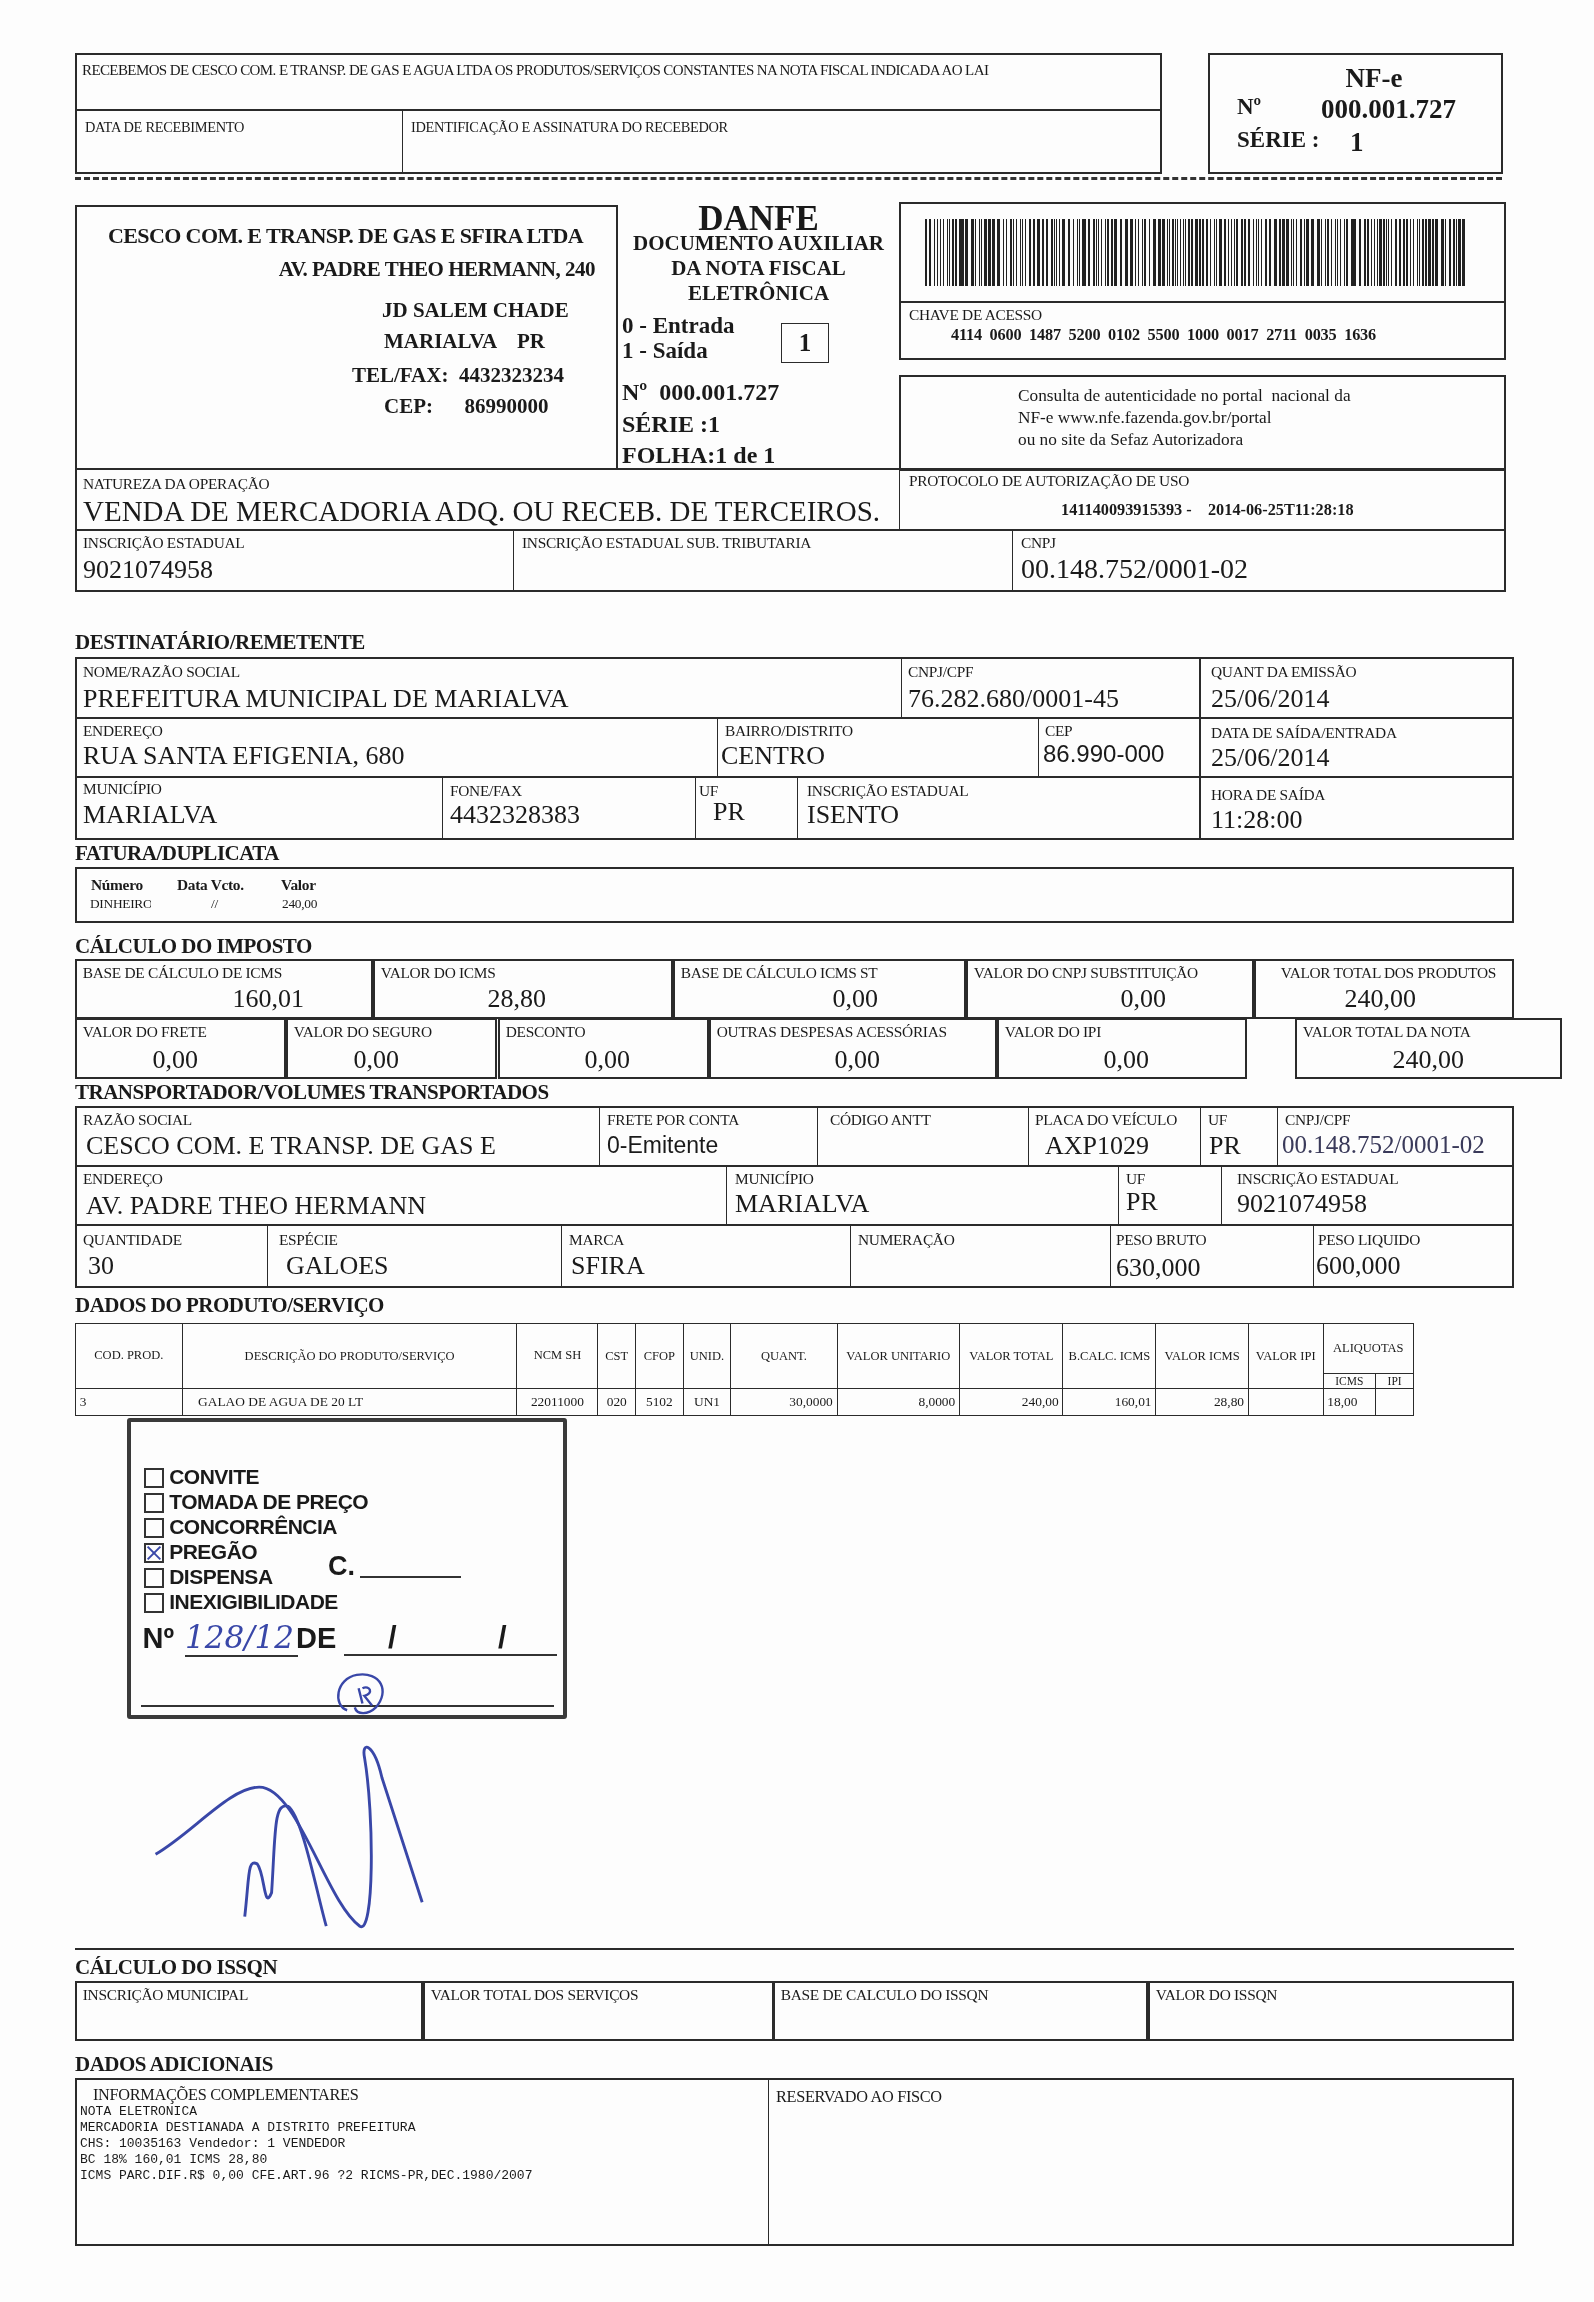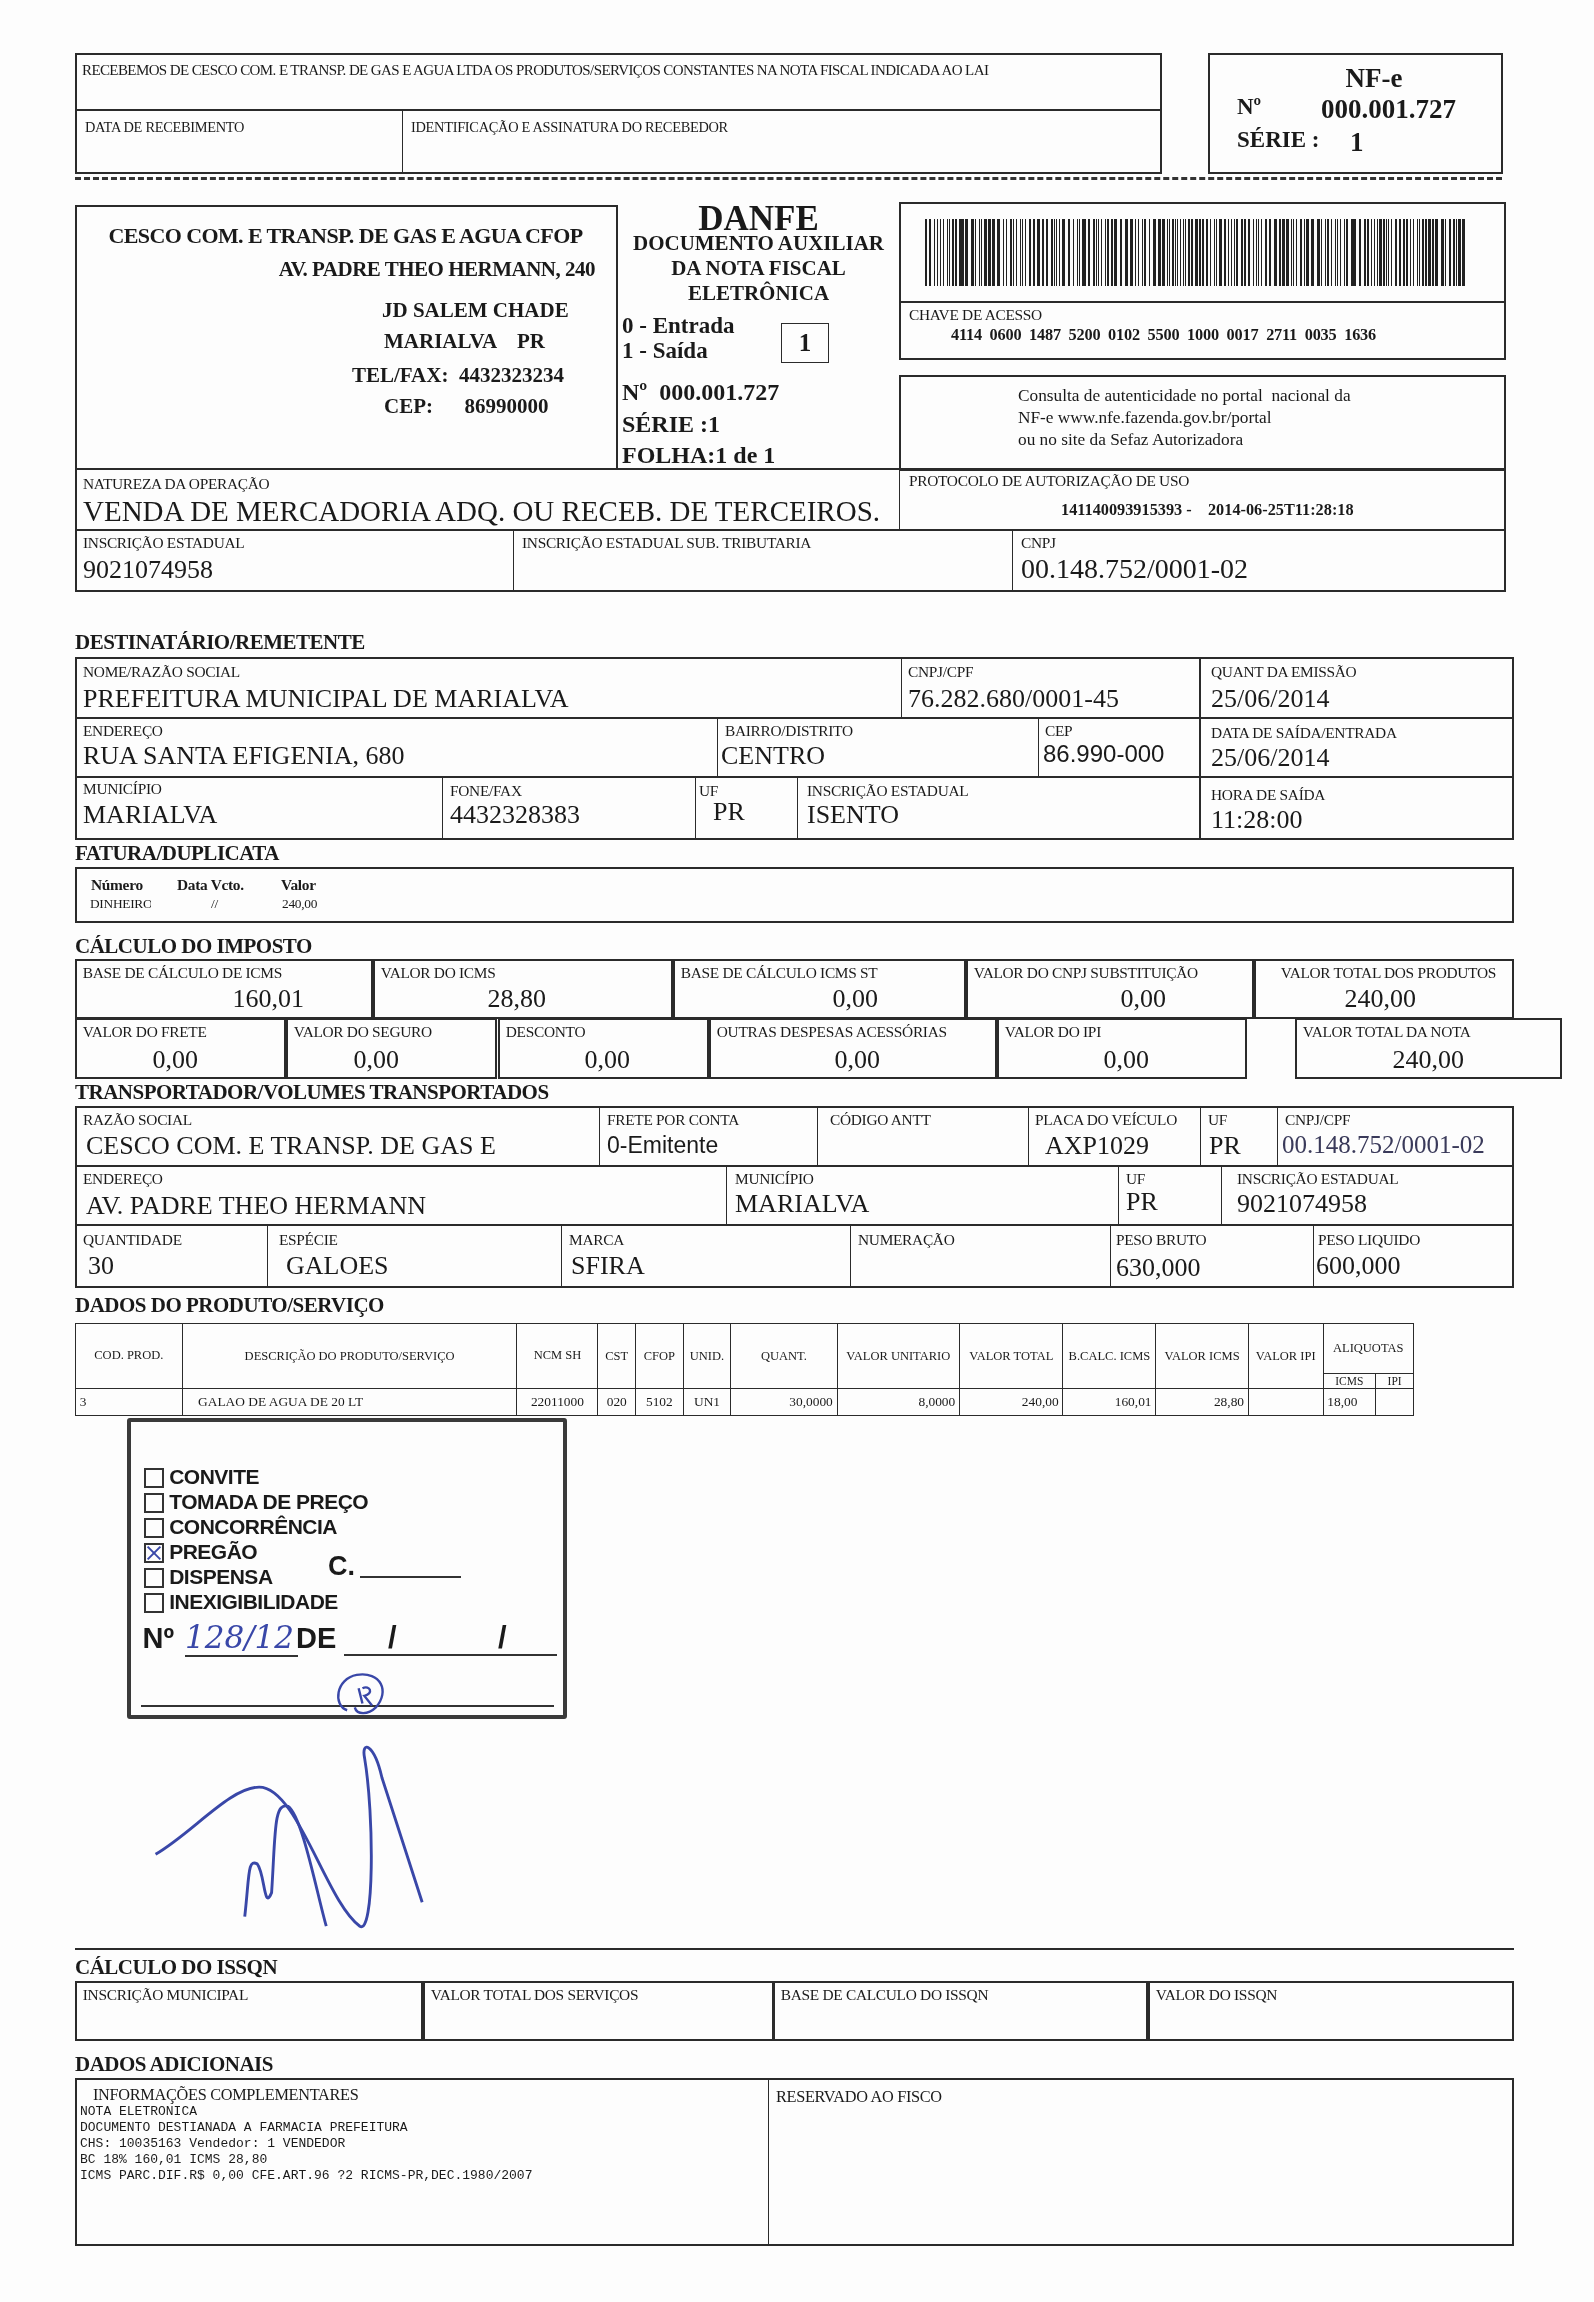--- a/index.html
+++ b/index.html
@@ -39,21 +39,21 @@
 <div class="box" style="left:1208px;top:53px;width:295px;height:121px"></div>
 <div class="abs b c" style="left:1326px;top:63px;width:96px;font-size:27px">NF-e</div>
 <div class="abs b" style="left:1237px;top:94px;font-size:23px">Nº</div>
 <div class="abs b" style="left:1321px;top:94px;font-size:27px">000.001.727</div>
 <div class="abs b" style="left:1237px;top:127px;font-size:23px">SÉRIE :</div>
 <div class="abs b" style="left:1350px;top:127px;font-size:27px">1</div>
 
 <div class="dash"></div>
 
 <div class="box" style="left:75px;top:205px;width:543px;height:265px"></div>
-<div class="abs b c" style="left:86px;top:223px;width:519px;font-size:22px;letter-spacing:-0.6px">CESCO COM. E TRANSP. DE GAS E AGUA CFOP</div>
+<div class="abs b c" style="left:86px;top:223px;width:519px;font-size:22px;letter-spacing:-0.6px">CESCO COM. E TRANSP. DE GAS E SFIRA LTDA</div>
 <div class="abs b r" style="left:192px;top:257px;width:403px;font-size:21px;letter-spacing:-0.5px">AV. PADRE THEO HERMANN, 240</div>
 <div class="abs b" style="left:382px;top:298px;font-size:21px">JD SALEM CHADE</div>
 <div class="abs b" style="left:384px;top:329px;font-size:21px;white-space:pre">MARIALVA    PR</div>
 <div class="abs b" style="left:352px;top:363px;font-size:21px;white-space:pre">TEL/FAX:  4432323234</div>
 <div class="abs b" style="left:384px;top:394px;font-size:21px;white-space:pre">CEP:      86990000</div>
 
 <div class="abs" style="left:618px;top:205px;width:281px;height:265px"></div>
 <div class="abs b c" style="left:618px;top:200px;width:281px;font-size:35px;line-height:37px">DANFE</div>
 <div class="abs b c" style="left:618px;top:231px;width:281px;font-size:21px">DOCUMENTO AUXILIAR</div>
 <div class="abs b c" style="left:618px;top:256px;width:281px;font-size:21px">DA NOTA FISCAL</div>
@@ -485,19 +485,19 @@
       <div class="val" style="left: 7.7px; top: 25px;"></div>
     </div>
   </div>
 
 <div class="sec" style="left:75px;top:2052px">DADOS ADICIONAIS</div>
 <div class="box" style="left:75px;top:2078px;width:1439px;height:168px"></div>
 <div class="abs" style="left:768px;top:2078px;height:168px;border-left:1.9px solid #2b2b2b"></div>
 <div class="lbl" style="left:93px;top:2085px;font-size:16.3px">INFORMAÇÕES COMPLEMENTARES</div>
 <div class="abs mono" id="info-lines" style="left:80px;top:2104px;font-size:13px;line-height:16px">
     <div style="white-space: pre;">NOTA ELETRONICA</div>
-    <div style="white-space: pre;">DOCUMENTO DESTIANADA A FARMACIA PREFEITURA</div>
+    <div style="white-space: pre;">MERCADORIA DESTIANADA A DISTRITO PREFEITURA</div>
     <div style="white-space: pre;">CHS: 10035163 Vendedor: 1 VENDEDOR</div>
     <div style="white-space: pre;">BC 18% 160,01 ICMS 28,80</div>
     <div style="white-space: pre;">ICMS PARC.DIF.R$ 0,00 CFE.ART.96 ?2 RICMS-PR,DEC.1980/2007</div>
   </div>
 <div class="lbl" style="left:776px;top:2087px;font-size:16.3px">RESERVADO AO FISCO</div>
 
 
 </body></html>

